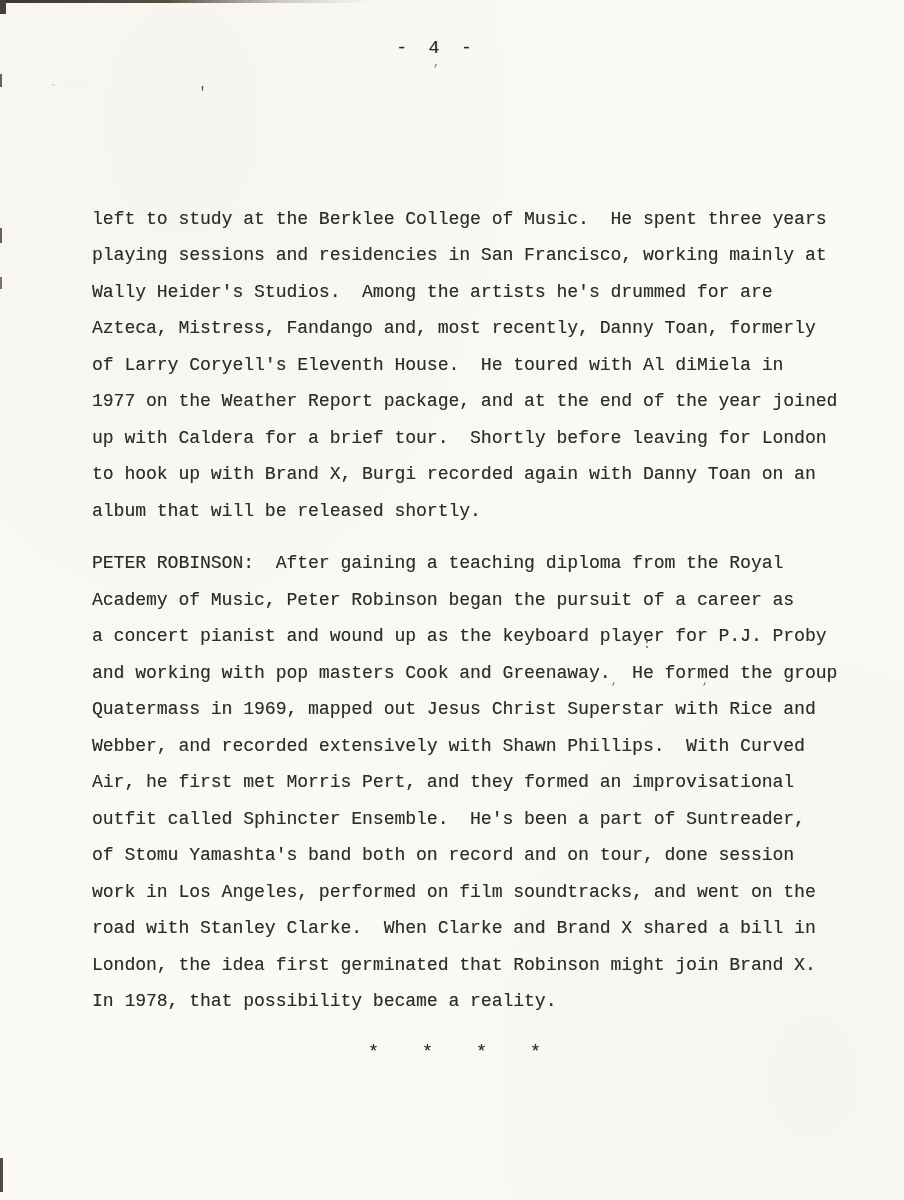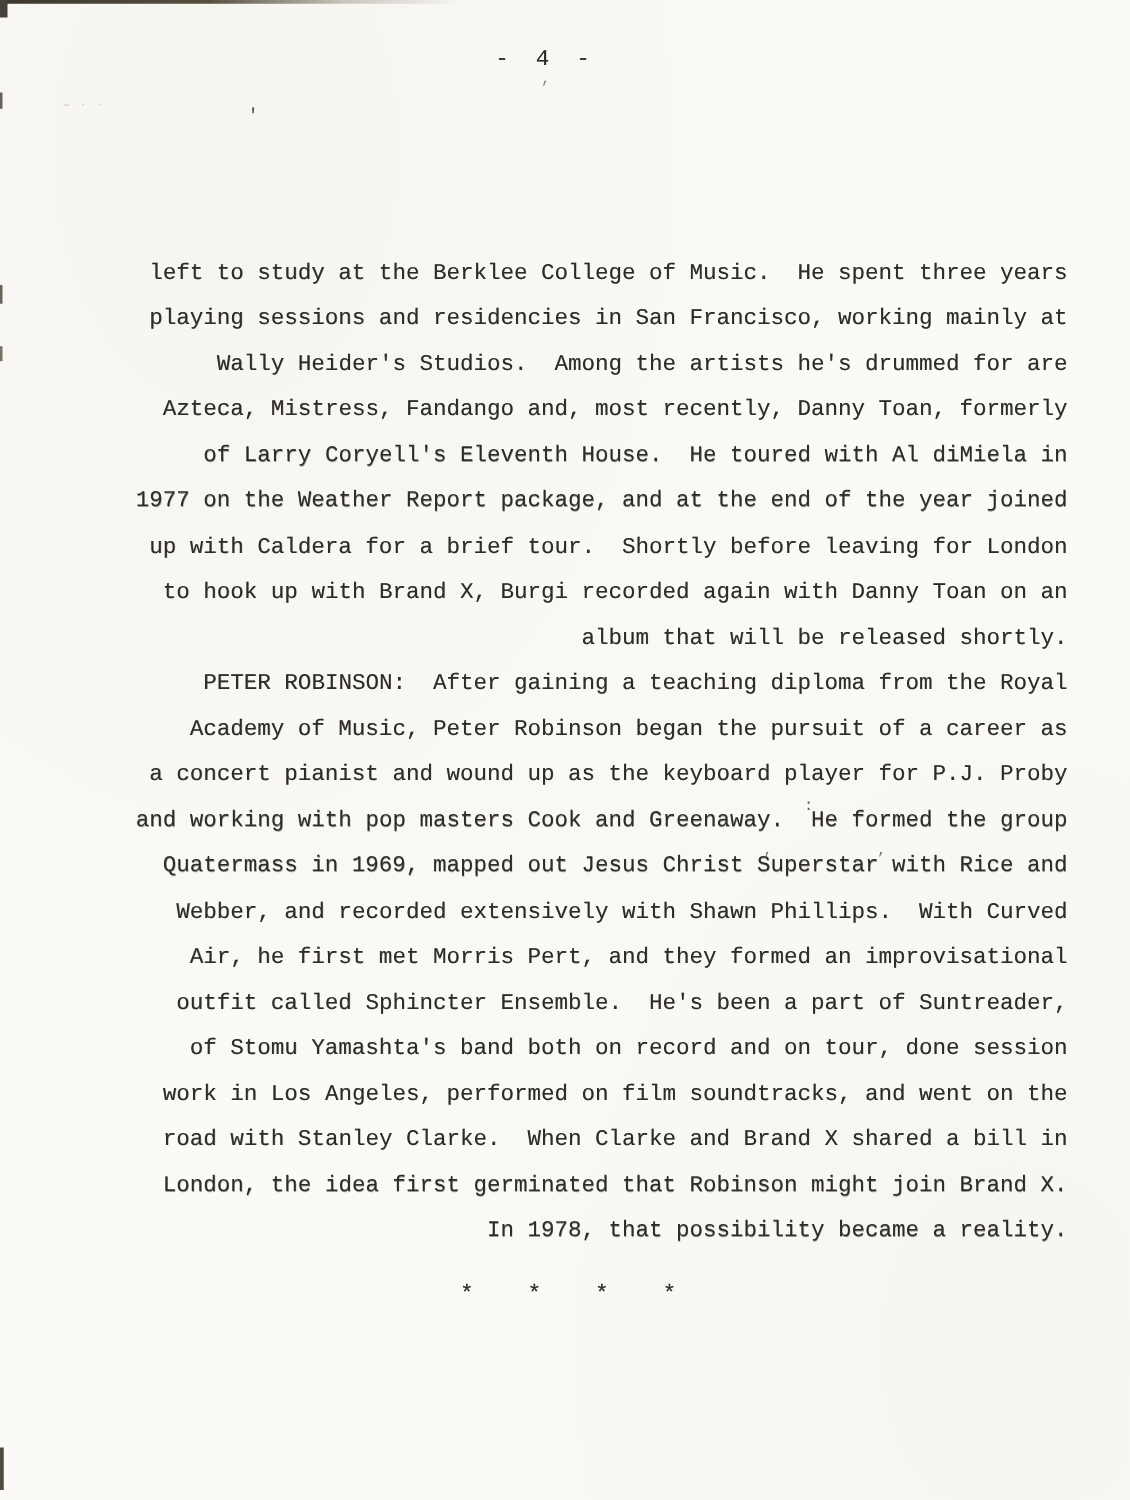--- a/index.html
+++ b/index.html
@@ -35,22 +35,22 @@
   .content {
     position: absolute;
     left: 92px;
     top: 91px;
     width: 762px;
     font-size: 18px;
     line-height: 36.5px;
     white-space: pre;
     text-shadow: 0.3px 0.3px 0.4px rgba(45,43,40,0.45);
   }
-  .paragraph { margin: 0; text-align: right; }
-  .paragraph + .paragraph { }
+  .paragraph { margin: 0; }
+  .paragraph + .paragraph { margin-top: 16px; }
   .line { height: 36.5px; }
   .underline {
     text-decoration-thickness: 1.6px;
     text-underline-offset: 5px;
   }
   .divider {
     margin-top: 14px;
     padding-left: 276px;
     white-space: pre;
   }

